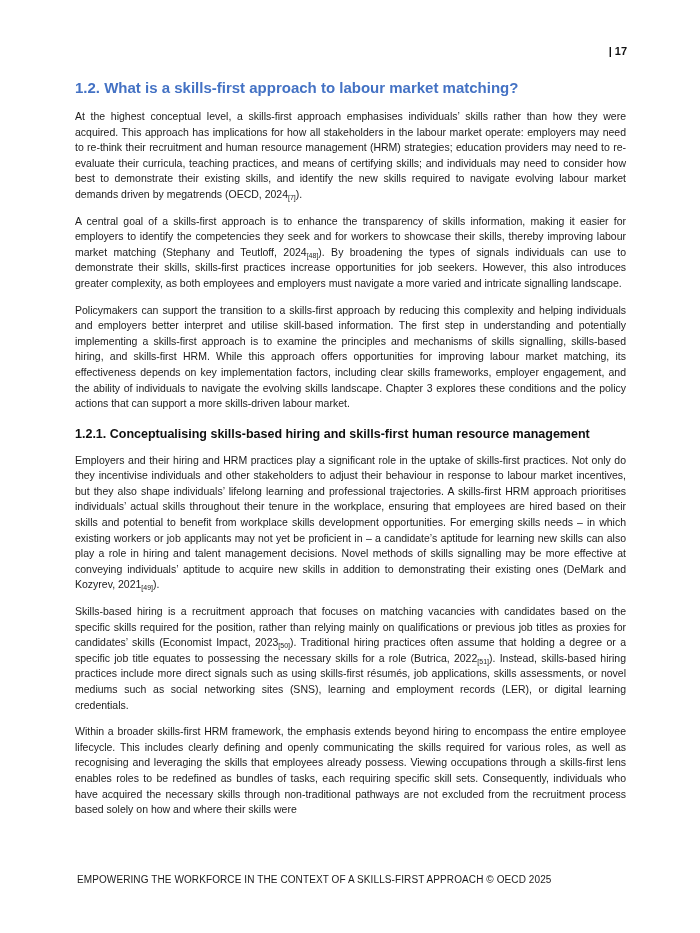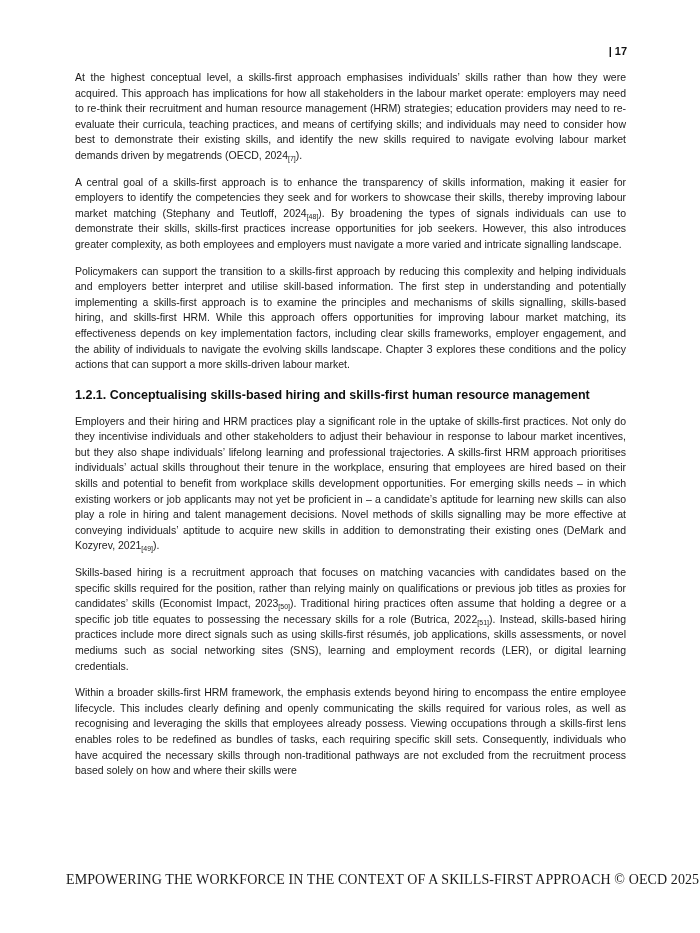--- a/index.html
+++ b/index.html
@@ -49,36 +49,36 @@
   }
   p.body-para:first-of-type { margin-top: 12px; }
   p.body-para sub {
     font-size: 7px;
     line-height: 0;
     vertical-align: -2px;
     letter-spacing: 0;
   }
   .footer {
     position: absolute;
-    left: 66px;
+    left: 77px;
     top: 874px;
-    font-size: 14px;
+    font-size: 10px;
     line-height: 12px;
     color: #1a1a1a;
     letter-spacing: 0.1px;
-    font-family: Liberation Serif, serif;
   }
 </style>
 </head>
 <body>
 
 <div class="page">
 
   <div class="page-number">| 17</div>
 
+  <h1 class="section-heading">1.2. What is a skills-first approach to labour market matching?</h1>
 
   <p class="body-para">At the highest conceptual level, a skills-first approach emphasises individuals’ skills rather than how they were acquired. This approach has implications for how all stakeholders in the labour market operate: employers may need to re-think their recruitment and human resource management (HRM) strategies; education providers may need to re-evaluate their curricula, teaching practices, and means of certifying skills; and individuals may need to consider how best to demonstrate their existing skills, and identify the new skills required to navigate evolving labour market demands driven by megatrends (OECD, 2024<sub>[7]</sub>).</p>
 
   <p class="body-para">A central goal of a skills-first approach is to enhance the transparency of skills information, making it easier for employers to identify the competencies they seek and for workers to showcase their skills, thereby improving labour market matching (Stephany and Teutloff, 2024<sub>[48]</sub>). By broadening the types of signals individuals can use to demonstrate their skills, skills-first practices increase opportunities for job seekers. However, this also introduces greater complexity, as both employees and employers must navigate a more varied and intricate signalling landscape.</p>
 
   <p class="body-para">Policymakers can support the transition to a skills-first approach by reducing this complexity and helping individuals and employers better interpret and utilise skill-based information. The first step in understanding and potentially implementing a skills-first approach is to examine the principles and mechanisms of skills signalling, skills-based hiring, and skills-first HRM. While this approach offers opportunities for improving labour market matching, its effectiveness depends on key implementation factors, including clear skills frameworks, employer engagement, and the ability of individuals to navigate the evolving skills landscape. Chapter 3 explores these conditions and the policy actions that can support a more skills-driven labour market.</p>
 
   <h2 class="subsection-heading">1.2.1. Conceptualising skills-based hiring and skills-first human resource management</h2>
 
   <p class="body-para">Employers and their hiring and HRM practices play a significant role in the uptake of skills-first practices. Not only do they incentivise individuals and other stakeholders to adjust their behaviour in response to labour market incentives, but they also shape individuals’ lifelong learning and professional trajectories. A skills-first HRM approach prioritises individuals’ actual skills throughout their tenure in the workplace, ensuring that employees are hired based on their skills and potential to benefit from workplace skills development opportunities. For emerging skills needs – in which existing workers or job applicants may not yet be proficient in – a candidate’s aptitude for learning new skills can also play a role in hiring and talent management decisions. Novel methods of skills signalling may be more effective at conveying individuals’ aptitude to acquire new skills in addition to demonstrating their existing ones (DeMark and Kozyrev, 2021<sub>[49]</sub>).</p>

